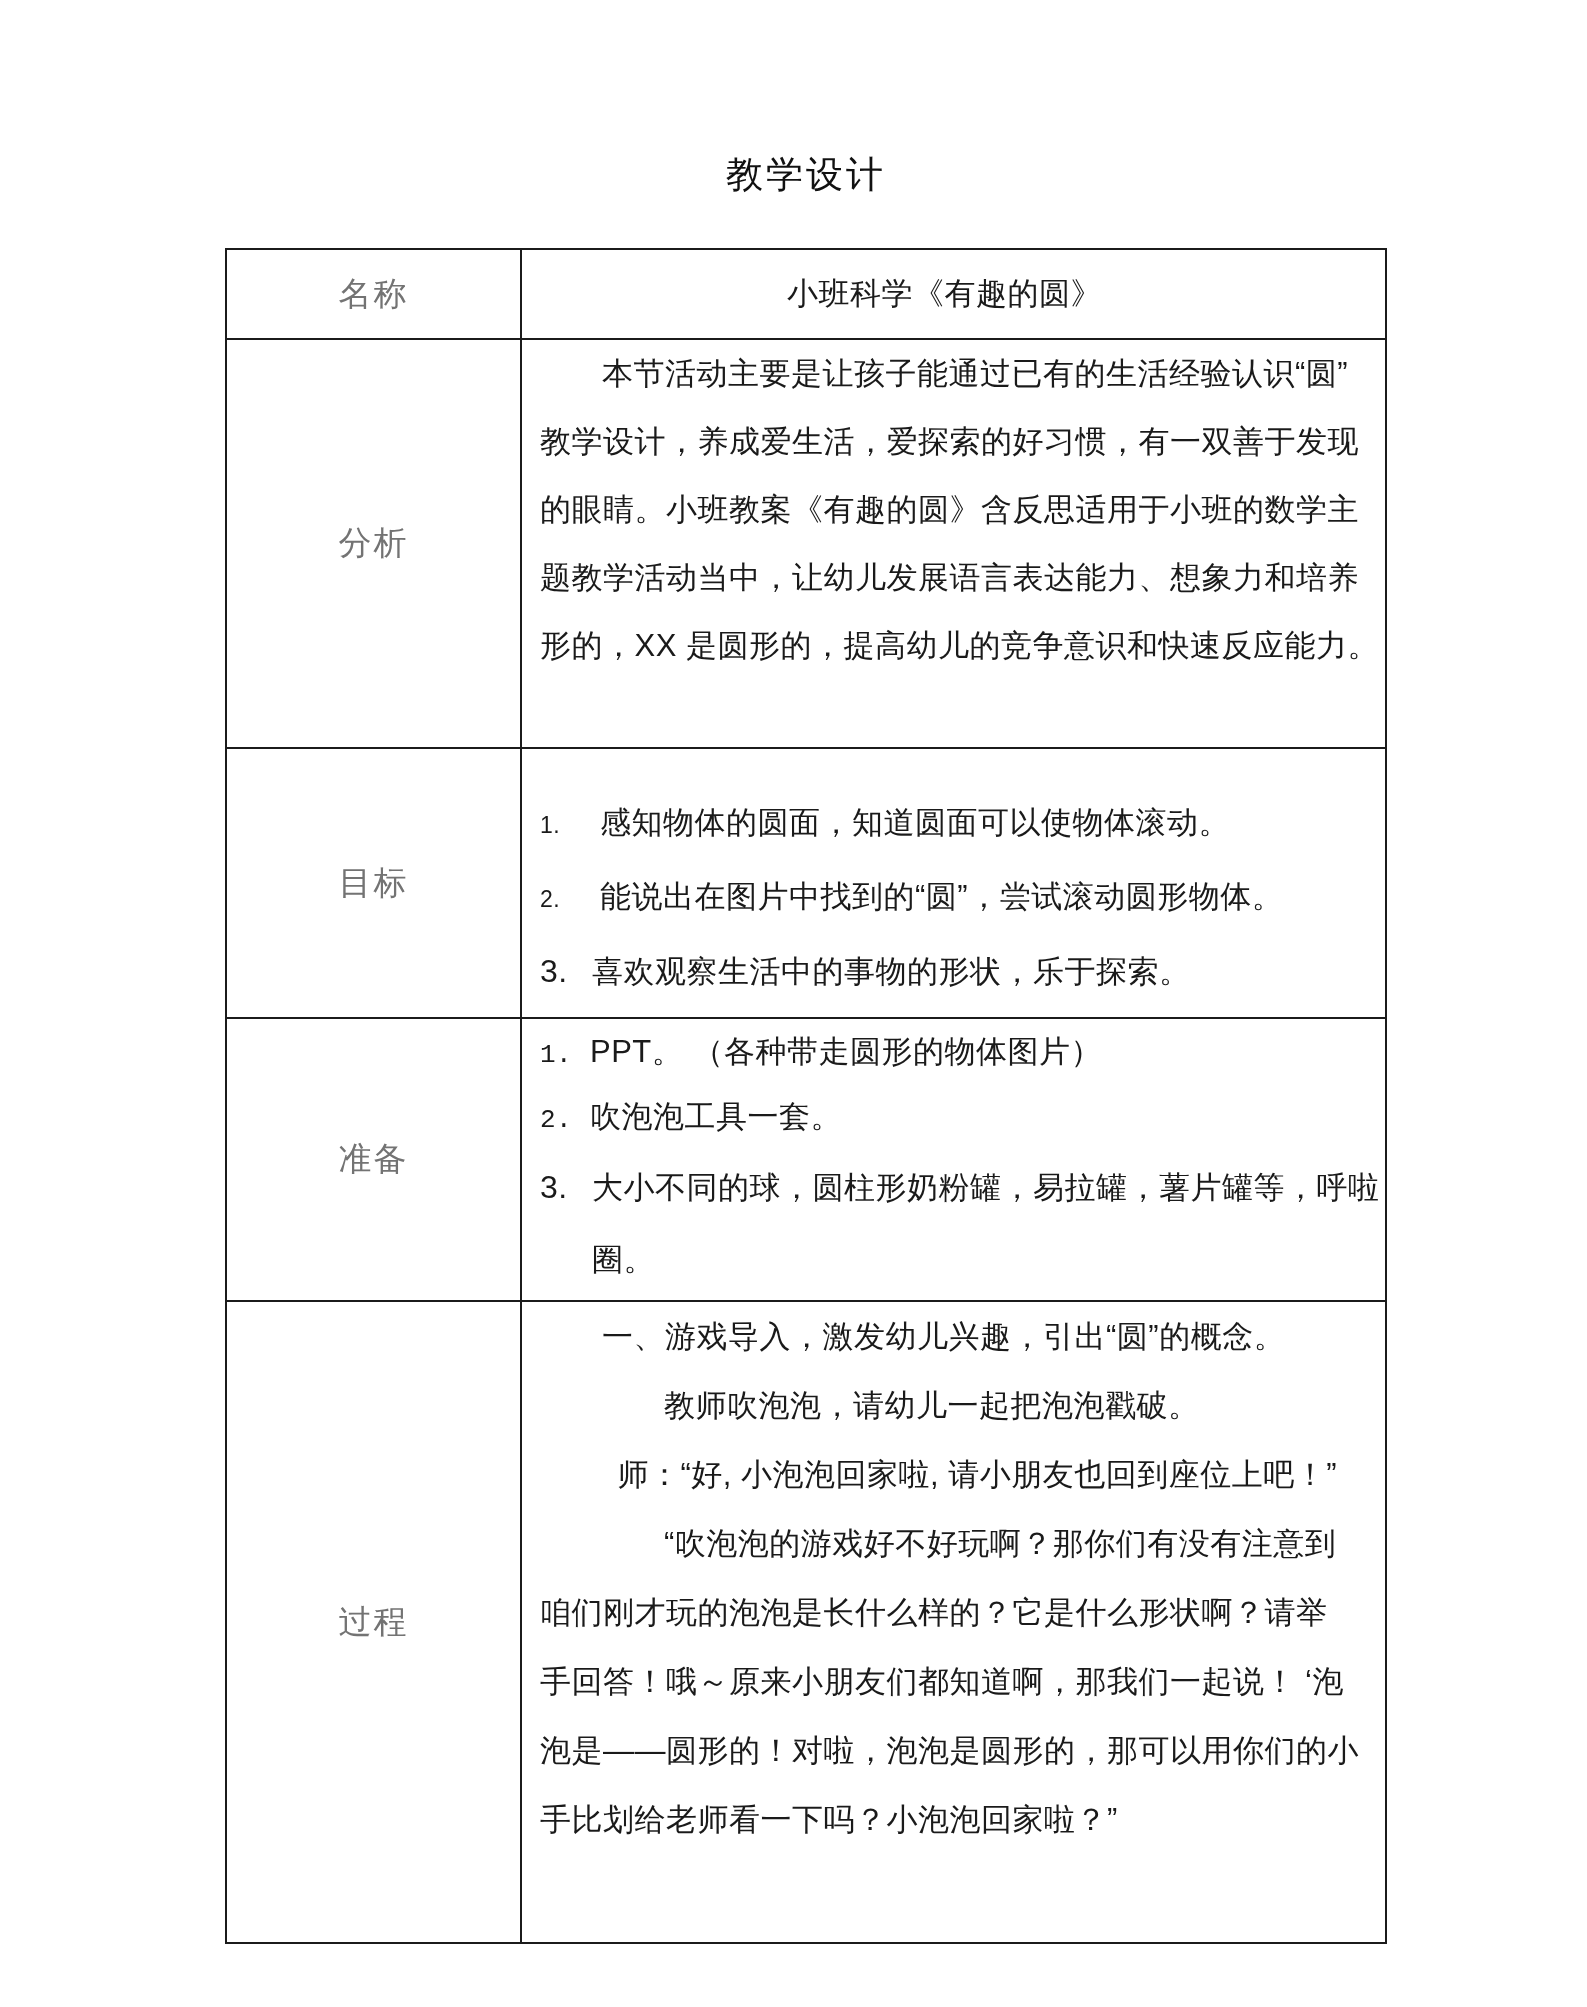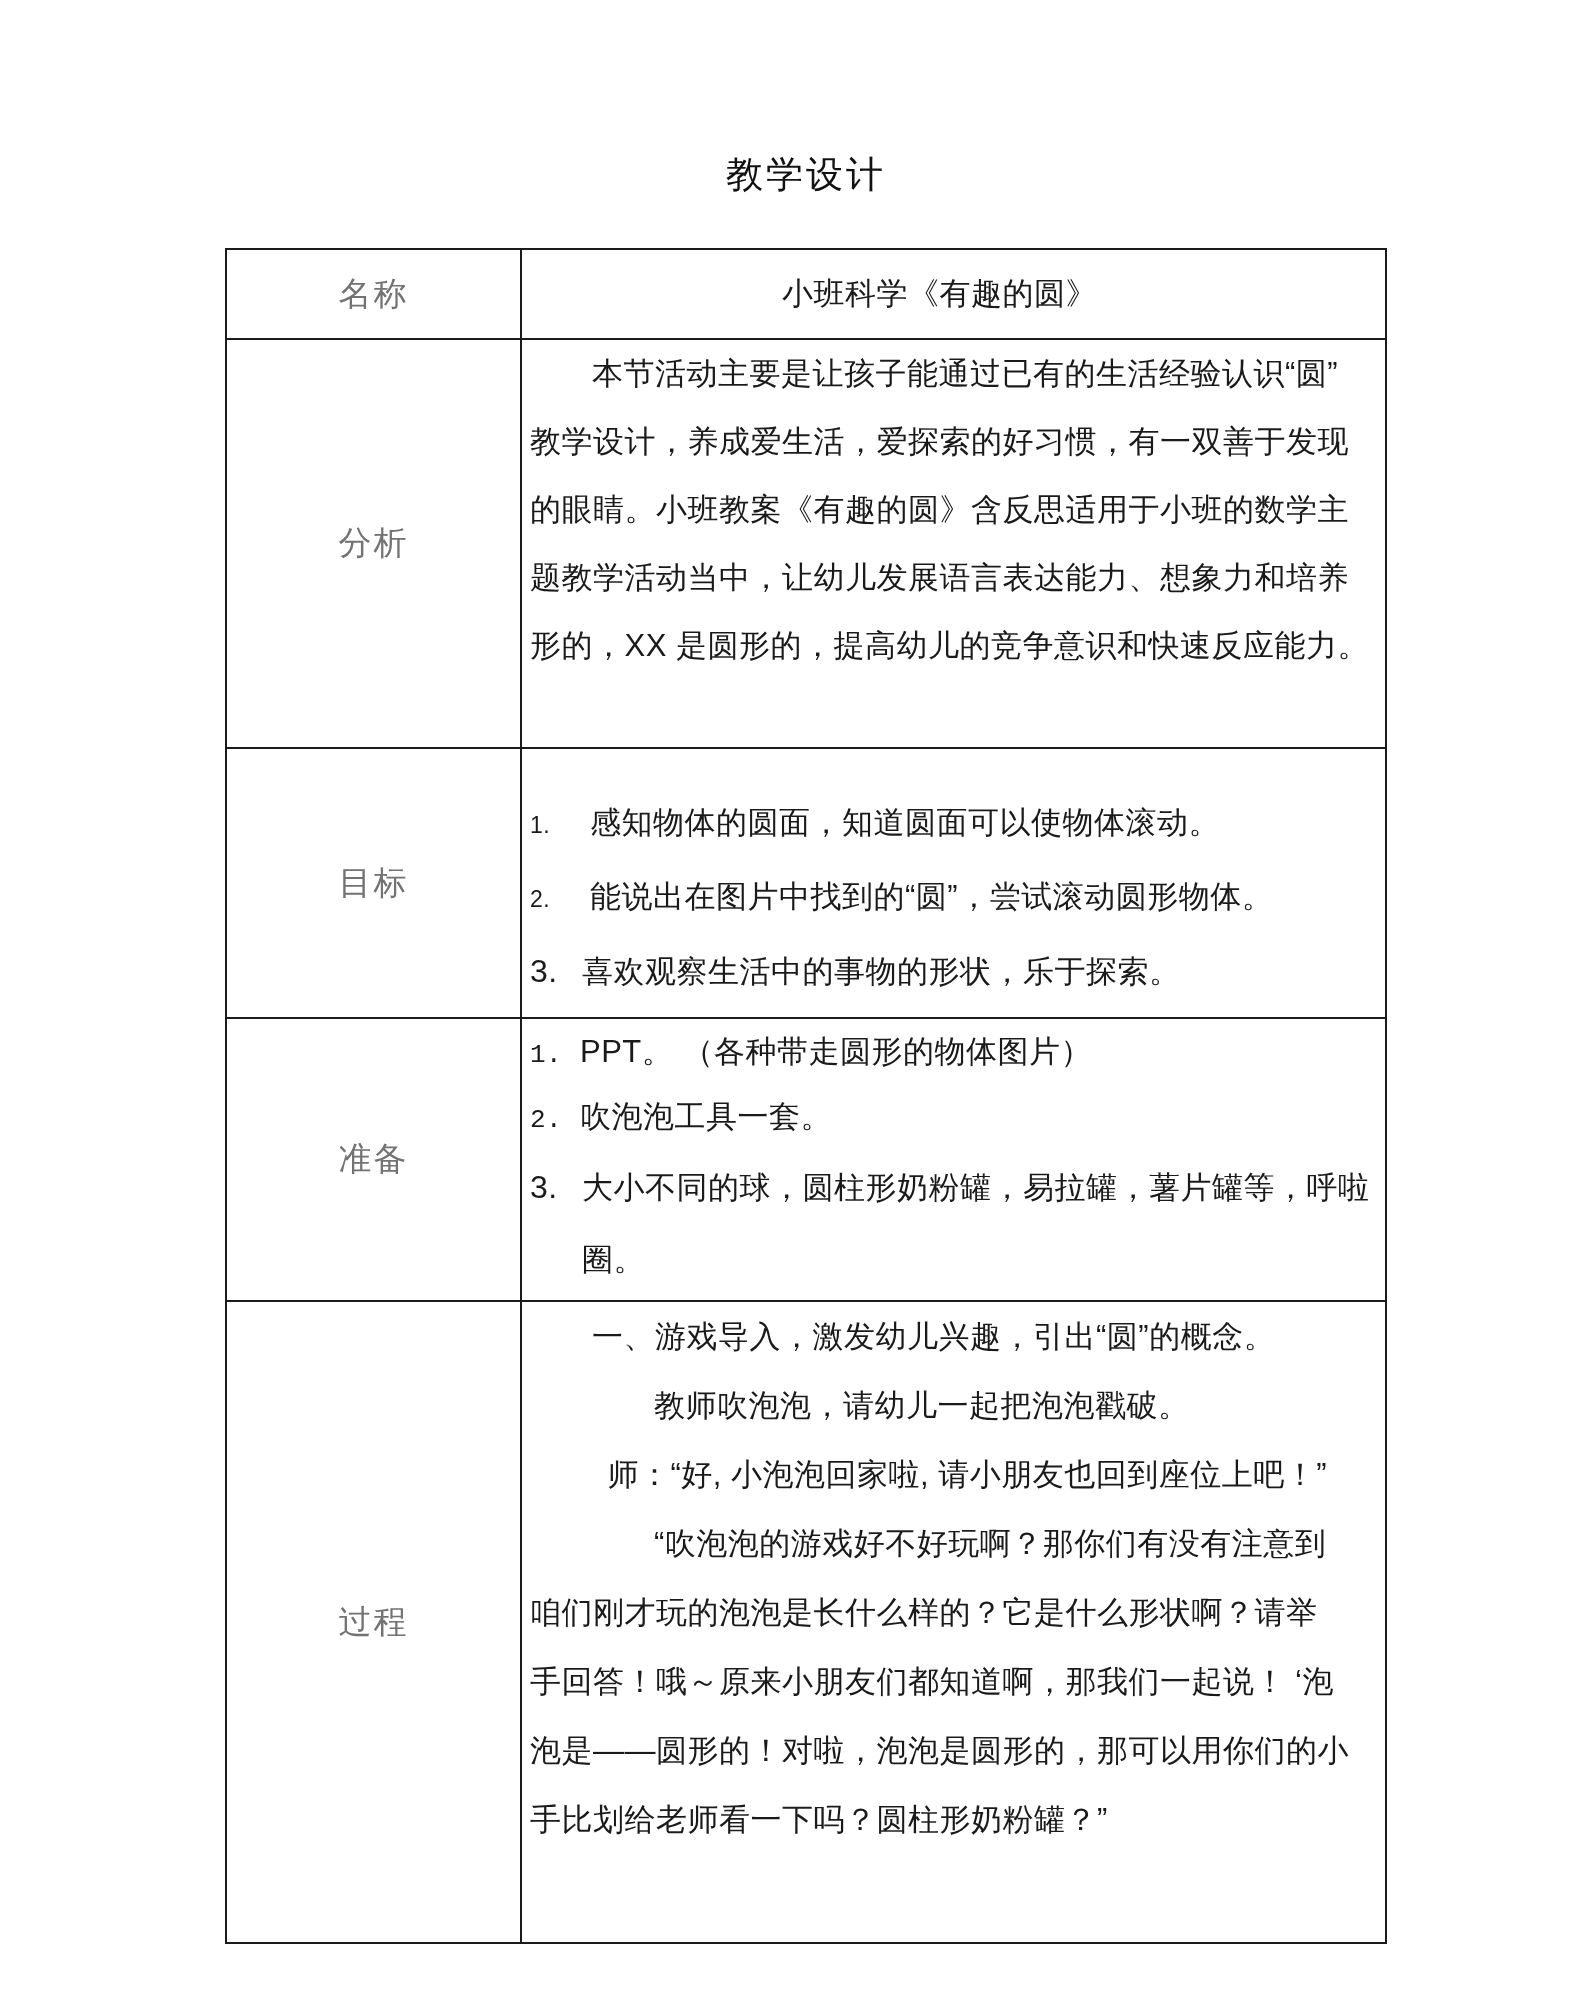--- a/index.html
+++ b/index.html
@@ -55,21 +55,21 @@
     display: flex;
     align-items: center;
     justify-content: center;
     font-size: 33px;
     letter-spacing: 2px;
     color: #737373;
   }
   .content-cell {
     flex: 1;
     box-sizing: border-box;
-    padding: 0 36px 0 8px;
+    padding: 0 36px 0 18px;
     font-size: 31px;
     letter-spacing: 0.5px;
     color: #1a1a1a;
     overflow: hidden;
   }
   .content-cell.single {
     display: flex;
     align-items: center;
     justify-content: center;
   }
@@ -164,17 +164,17 @@
       <div class="row">
         <div class="label-cell">过程</div>
         <div class="content-cell">
           <div class="line" style="padding-left: 62px;">一、游戏导入，激发幼儿兴趣，引出“圆”的概念。</div>
           <div class="line" style="padding-left: 124px;">教师吹泡泡，请幼儿一起把泡泡戳破。</div>
           <div class="line" style="padding-left: 77.5px;">师：“好, 小泡泡回家啦, 请小朋友也回到座位上吧！”</div>
           <div class="line" style="padding-left: 124px;">“吹泡泡的游戏好不好玩啊？那你们有没有注意到</div>
           <div class="line" style="padding-left: 0px;">咱们刚才玩的泡泡是长什么样的？它是什么形状啊？请举</div>
           <div class="line" style="padding-left: 0px;">手回答！哦～原来小朋友们都知道啊，那我们一起说！ ‘泡</div>
           <div class="line" style="padding-left: 0px;">泡是——圆形的！对啦，泡泡是圆形的，那可以用你们的小</div>
-          <div class="line" style="padding-left: 0px;">手比划给老师看一下吗？圆柱形奶粉罐？”</div>
+          <div class="line" style="padding-left: 0px;">手比划给老师看一下吗？小泡泡回家啦？”</div>
         </div>
       </div>
     </div>
 </div>
 
 </body></html>

